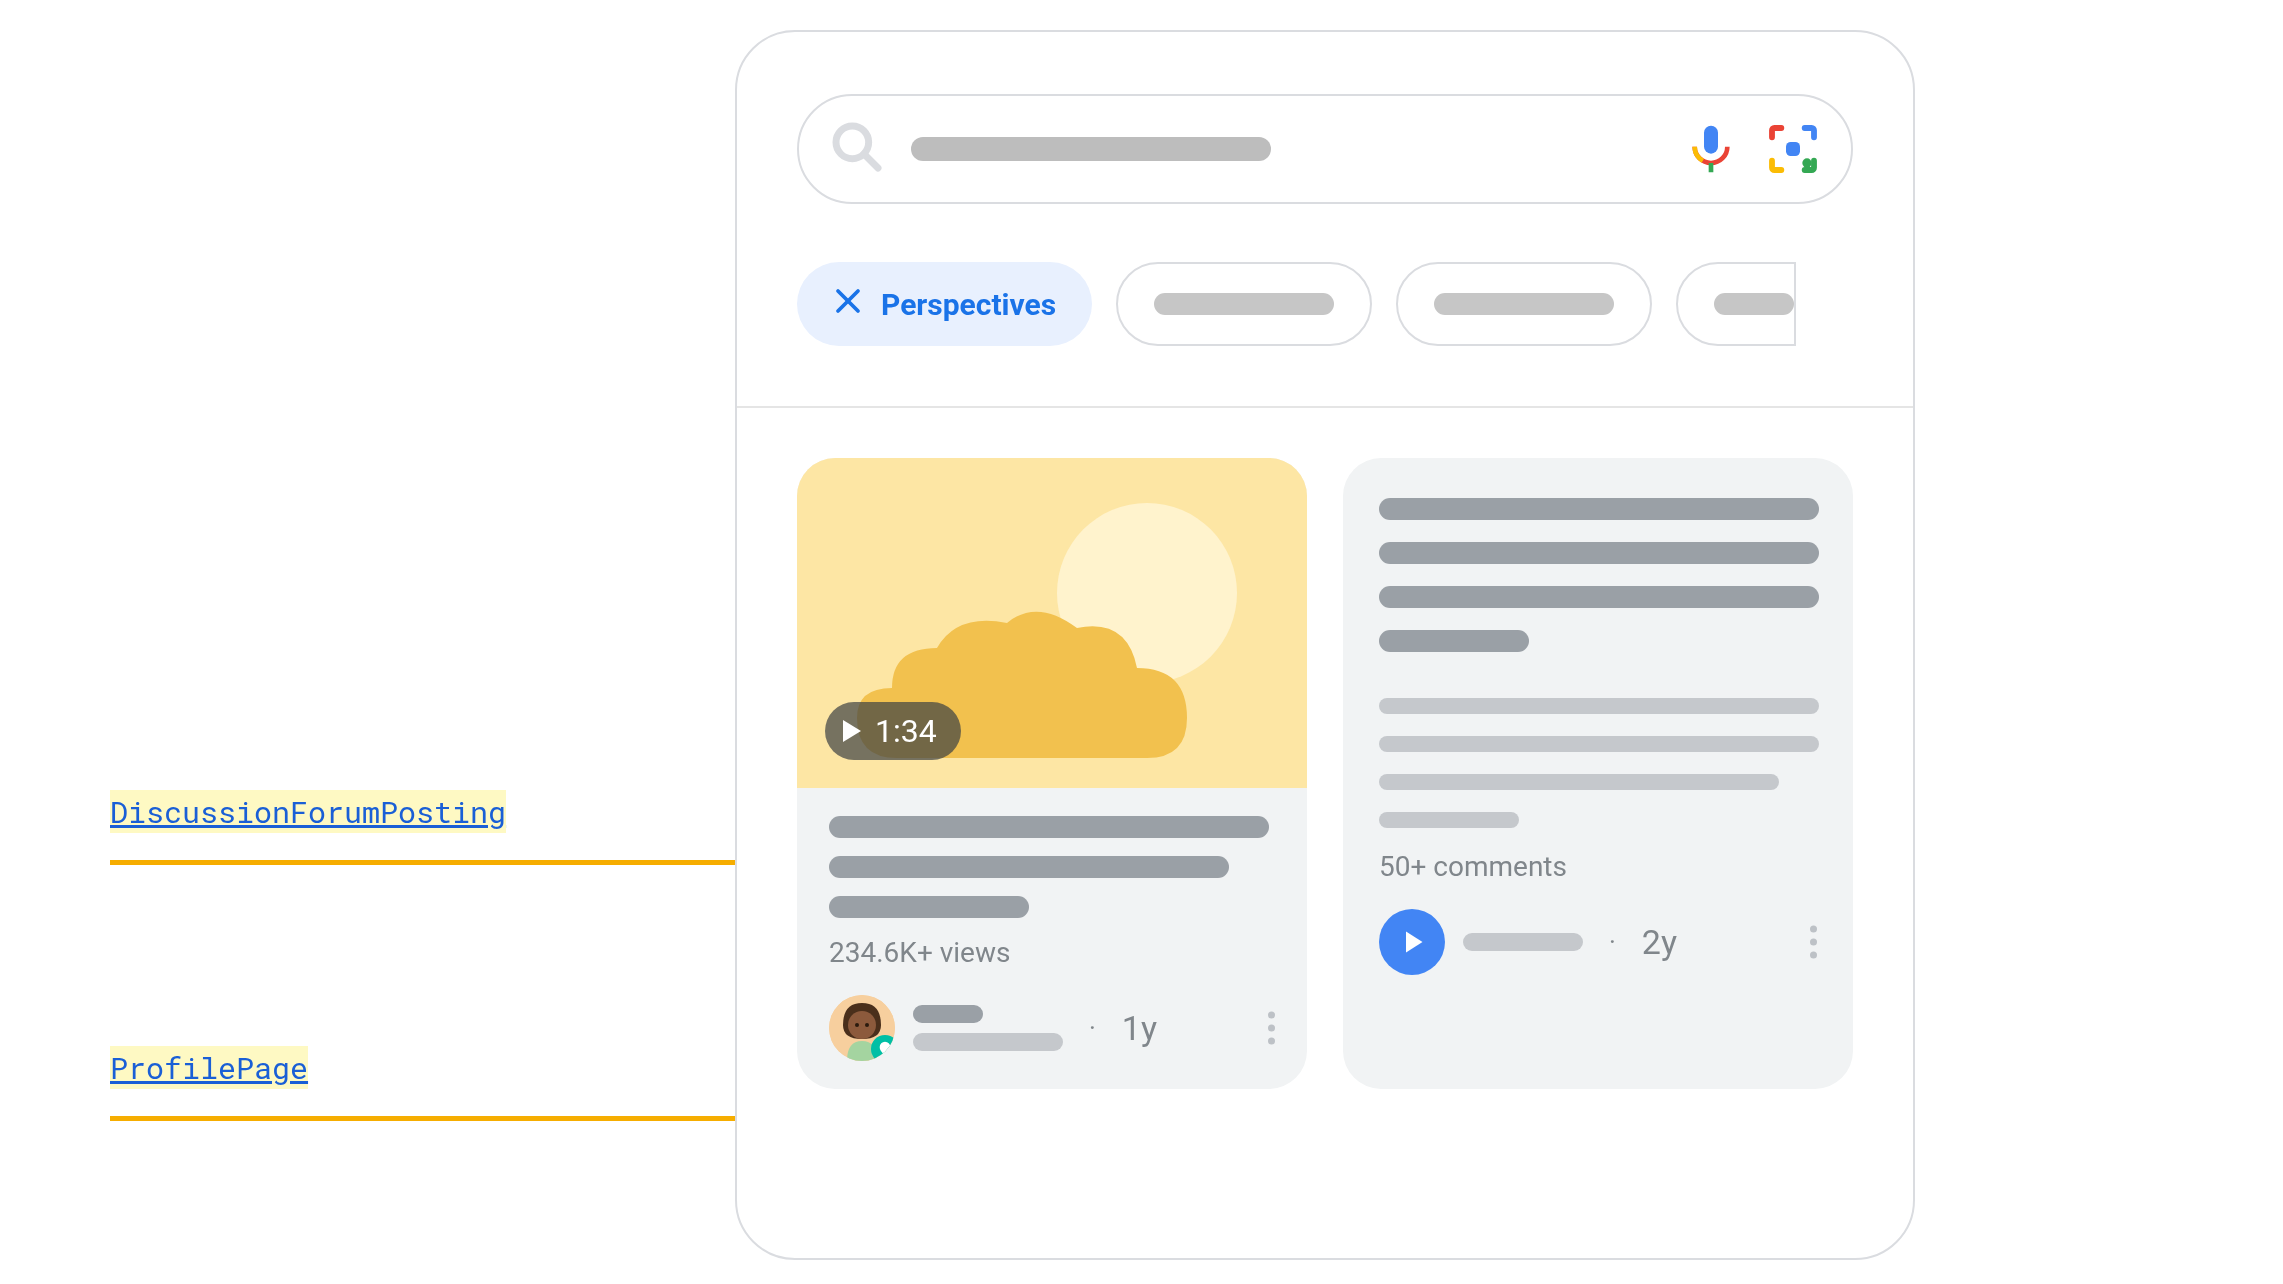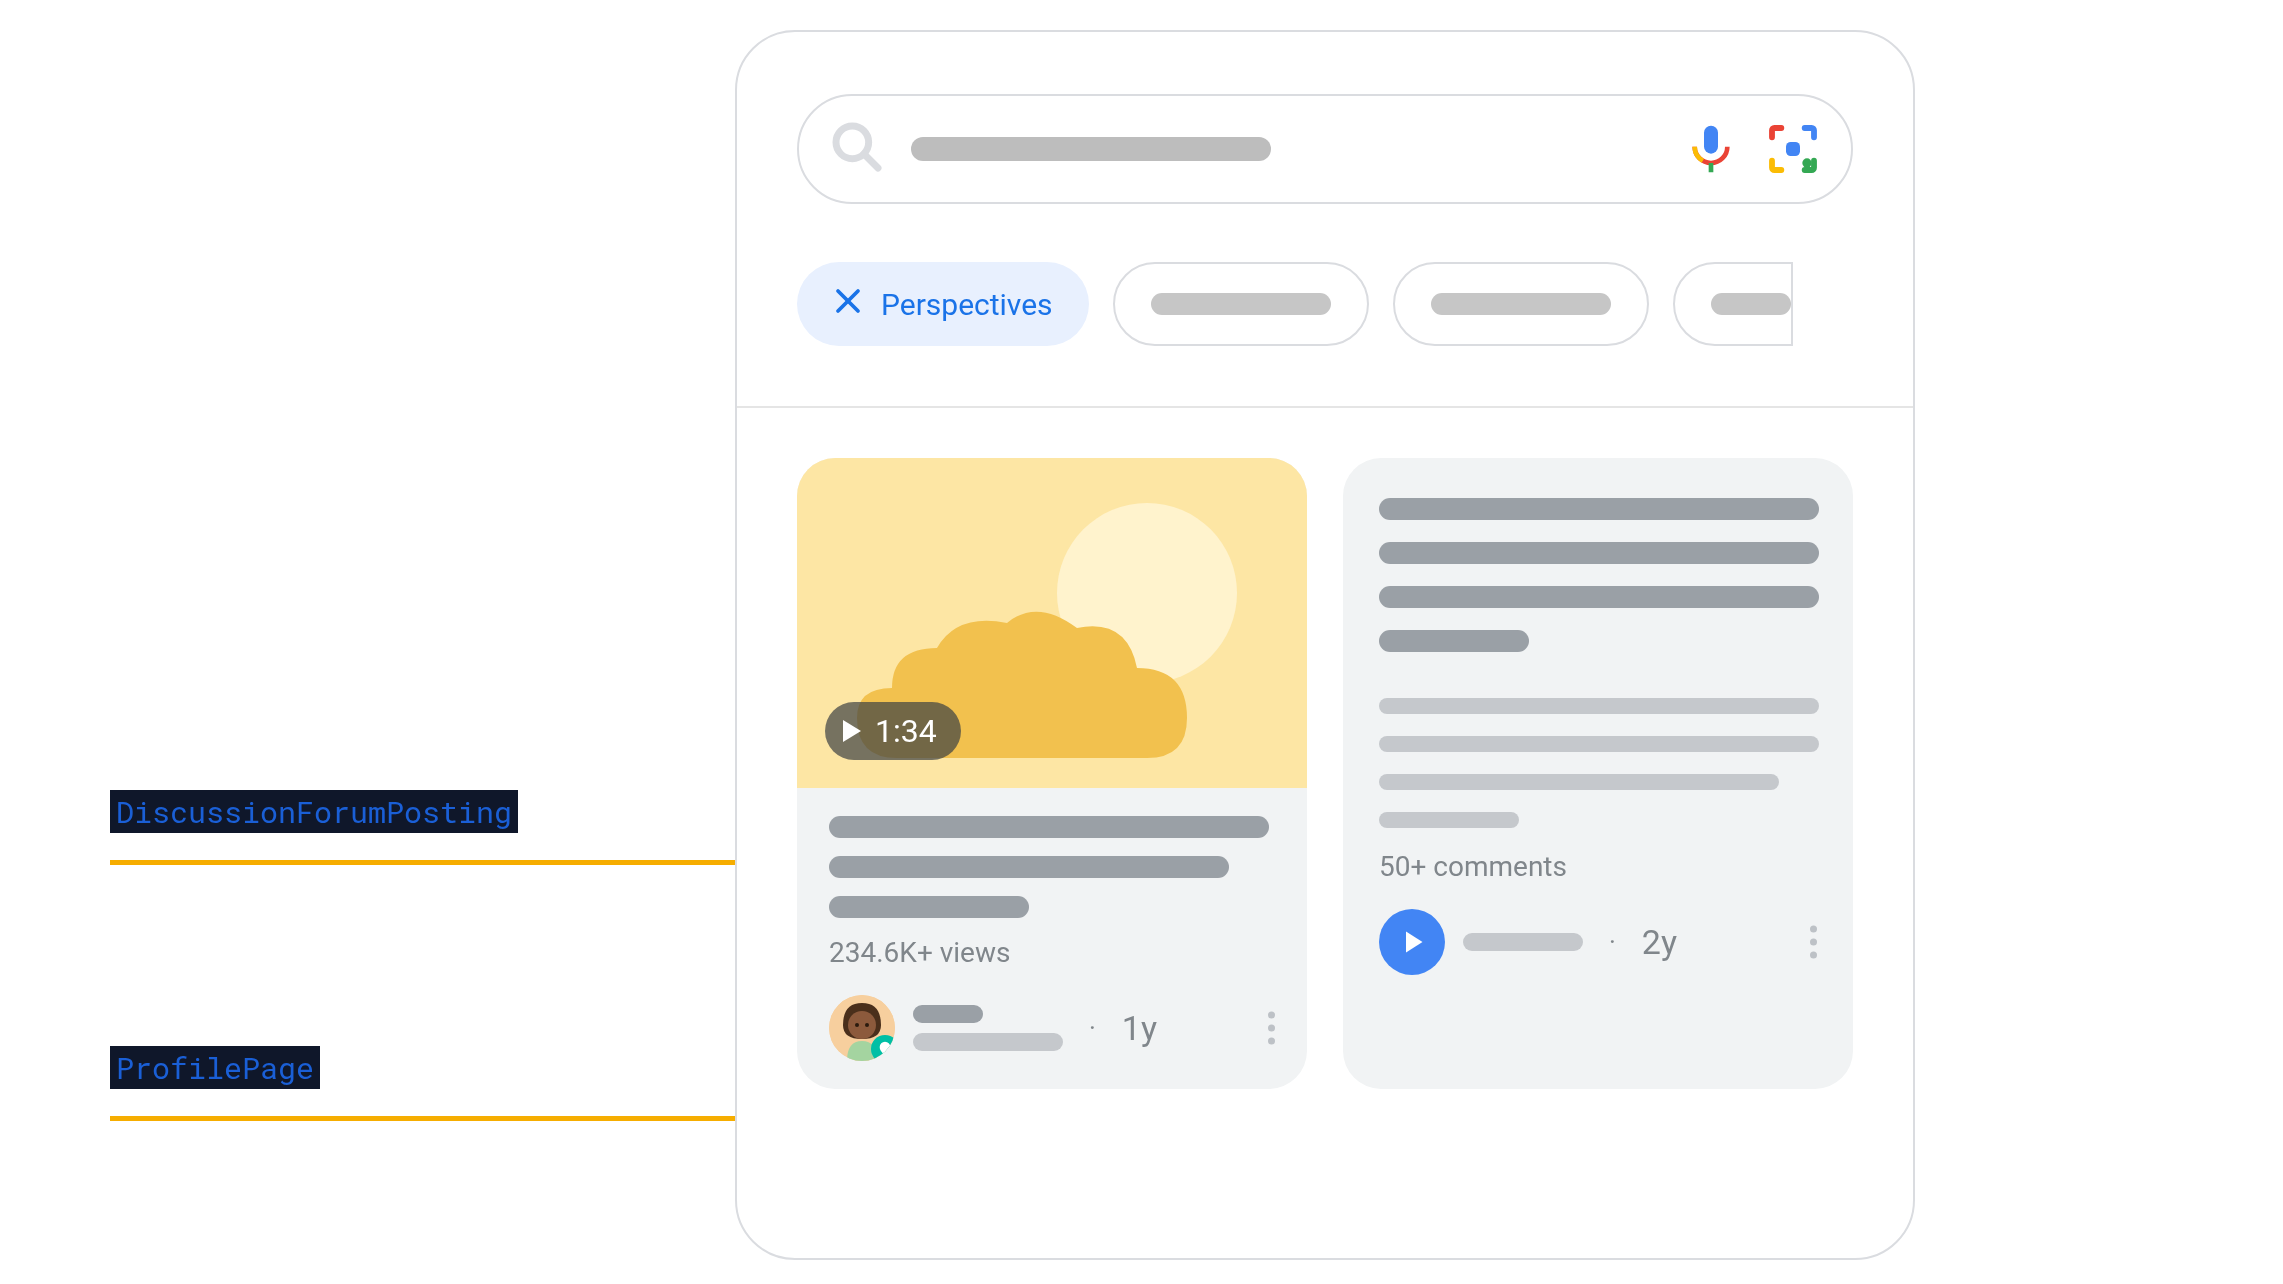--- a/index.html
+++ b/index.html
@@ -16,25 +16,26 @@
   .annotation {
     position: absolute;
     left: 110px;
     display: flex;
     flex-direction: column;
   }
   .annotation-label {
     font-family: "Roboto Mono", Menlo, Consolas, monospace;
     font-size: 30px;
     color: #1a5fd6;
-    background: #0f172a;
-    padding: 2px 6px;
+    background: #fef9c3;
+    padding: 2px 0;
     display: inline-block;
     margin-bottom: 6px;
     align-self: flex-start;
+    text-decoration: underline;
   }
   .annotation-line {
     position: absolute;
     height: 5px;
     background: #f6ad00;
     left: 110px;
   }
 
   
   .device {
@@ -74,20 +75,21 @@
   .mic-icon, .lens-icon { width: 56px; height: 56px; display:flex; align-items:center; justify-content:center; }
 
   
   .chips {
     position: absolute;
     top: 230px;
     left: 60px;
     right: 0;
     display: flex;
     gap: 24px;
+    font-weight: bold;
   }
   .chip {
     height: 84px;
     border-radius: 42px;
     display: flex;
     align-items: center;
     padding: 0 36px;
     gap: 18px;
     font-size: 30px;
   }

